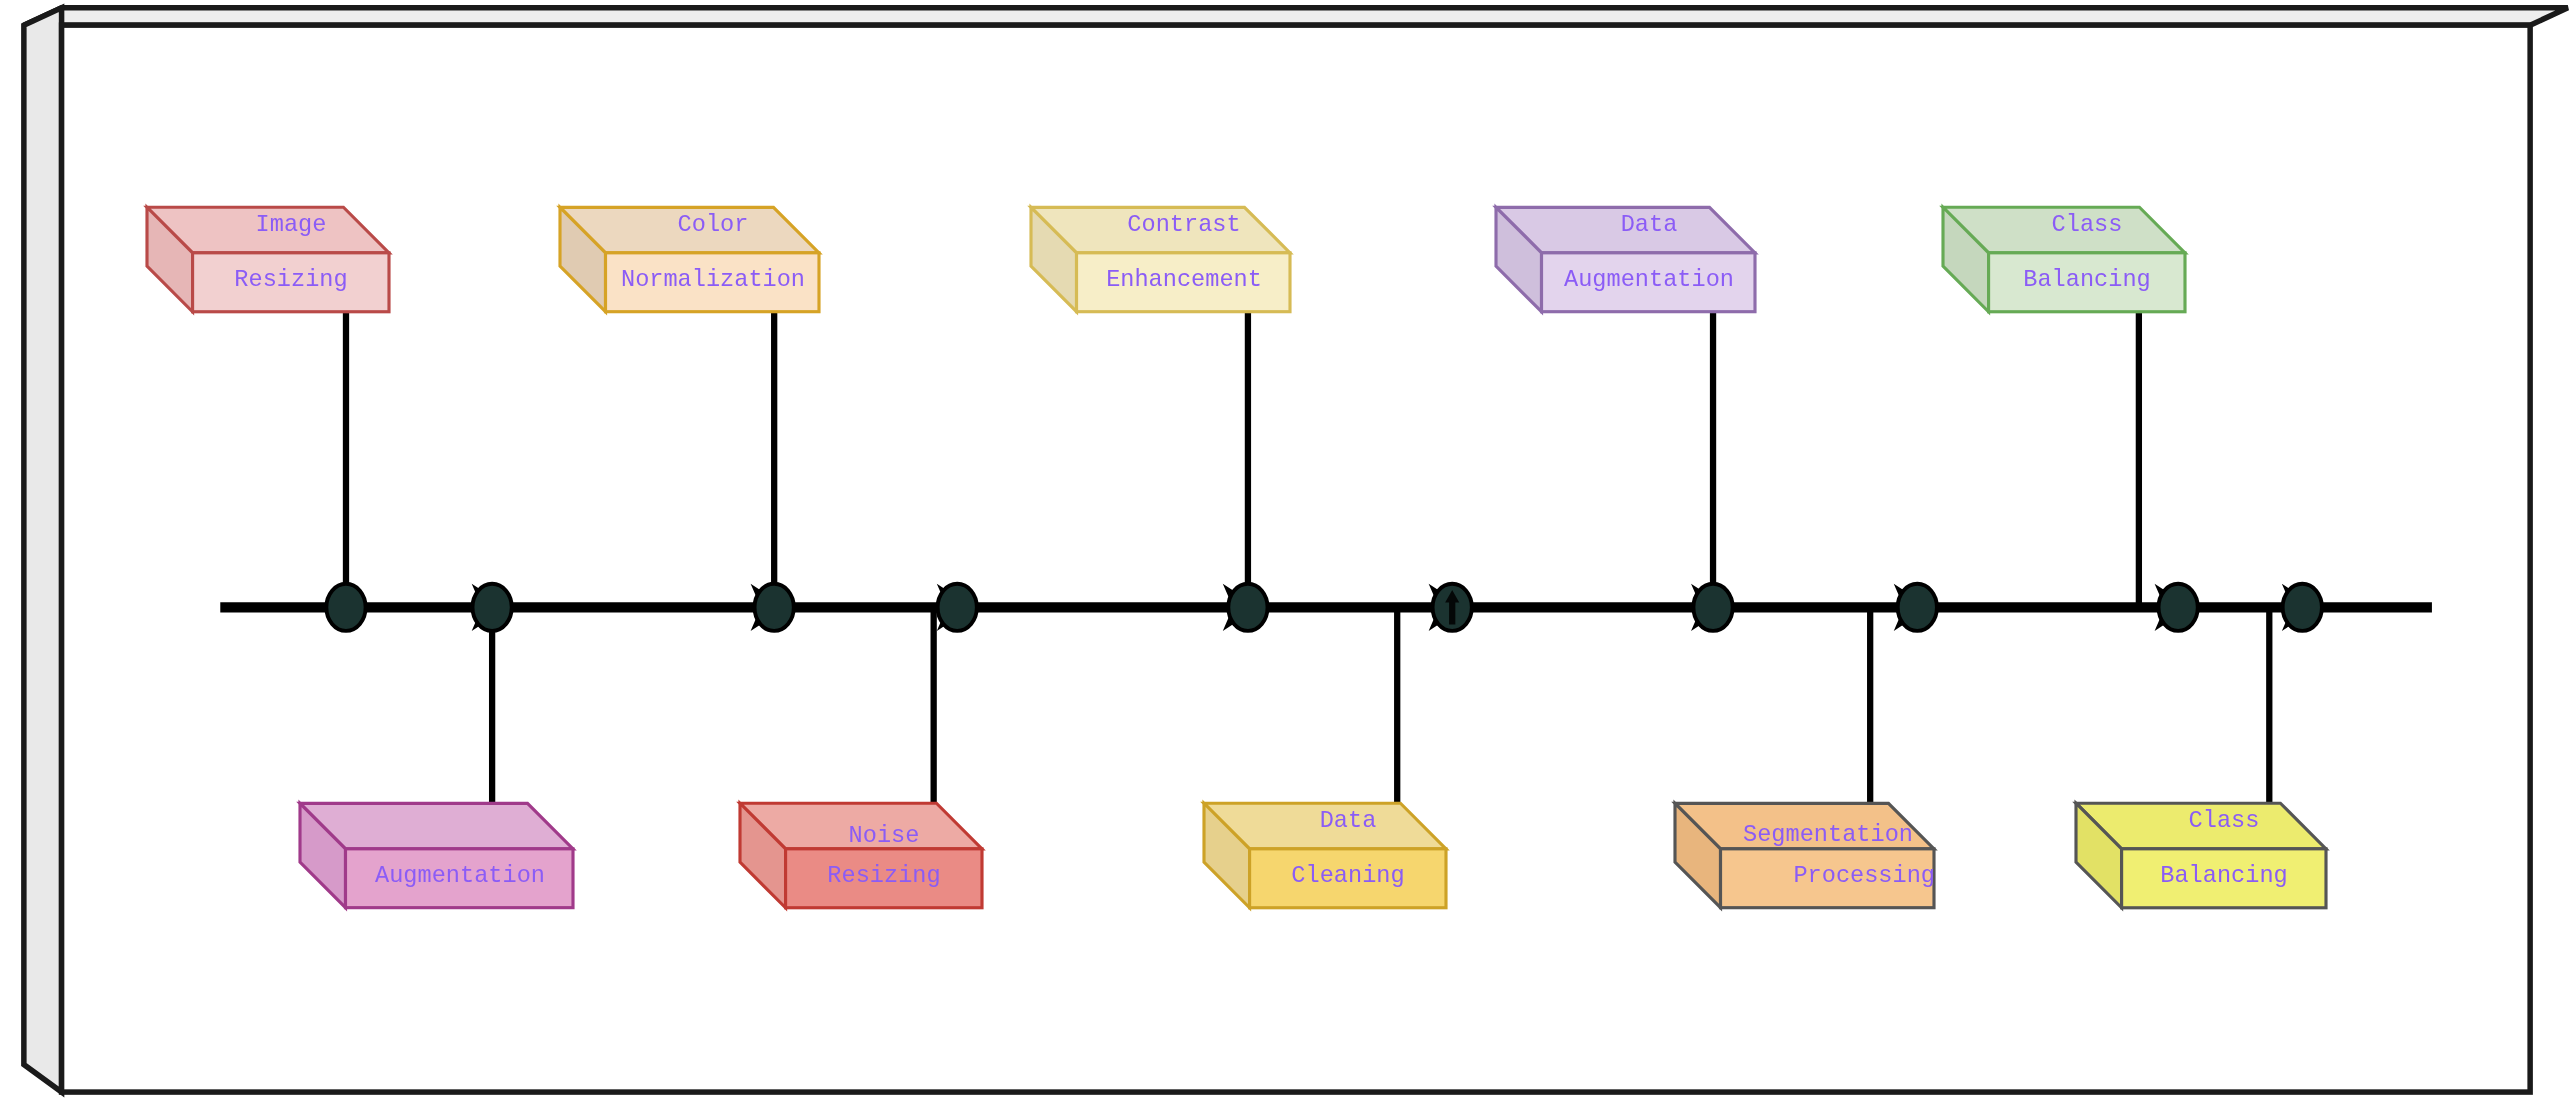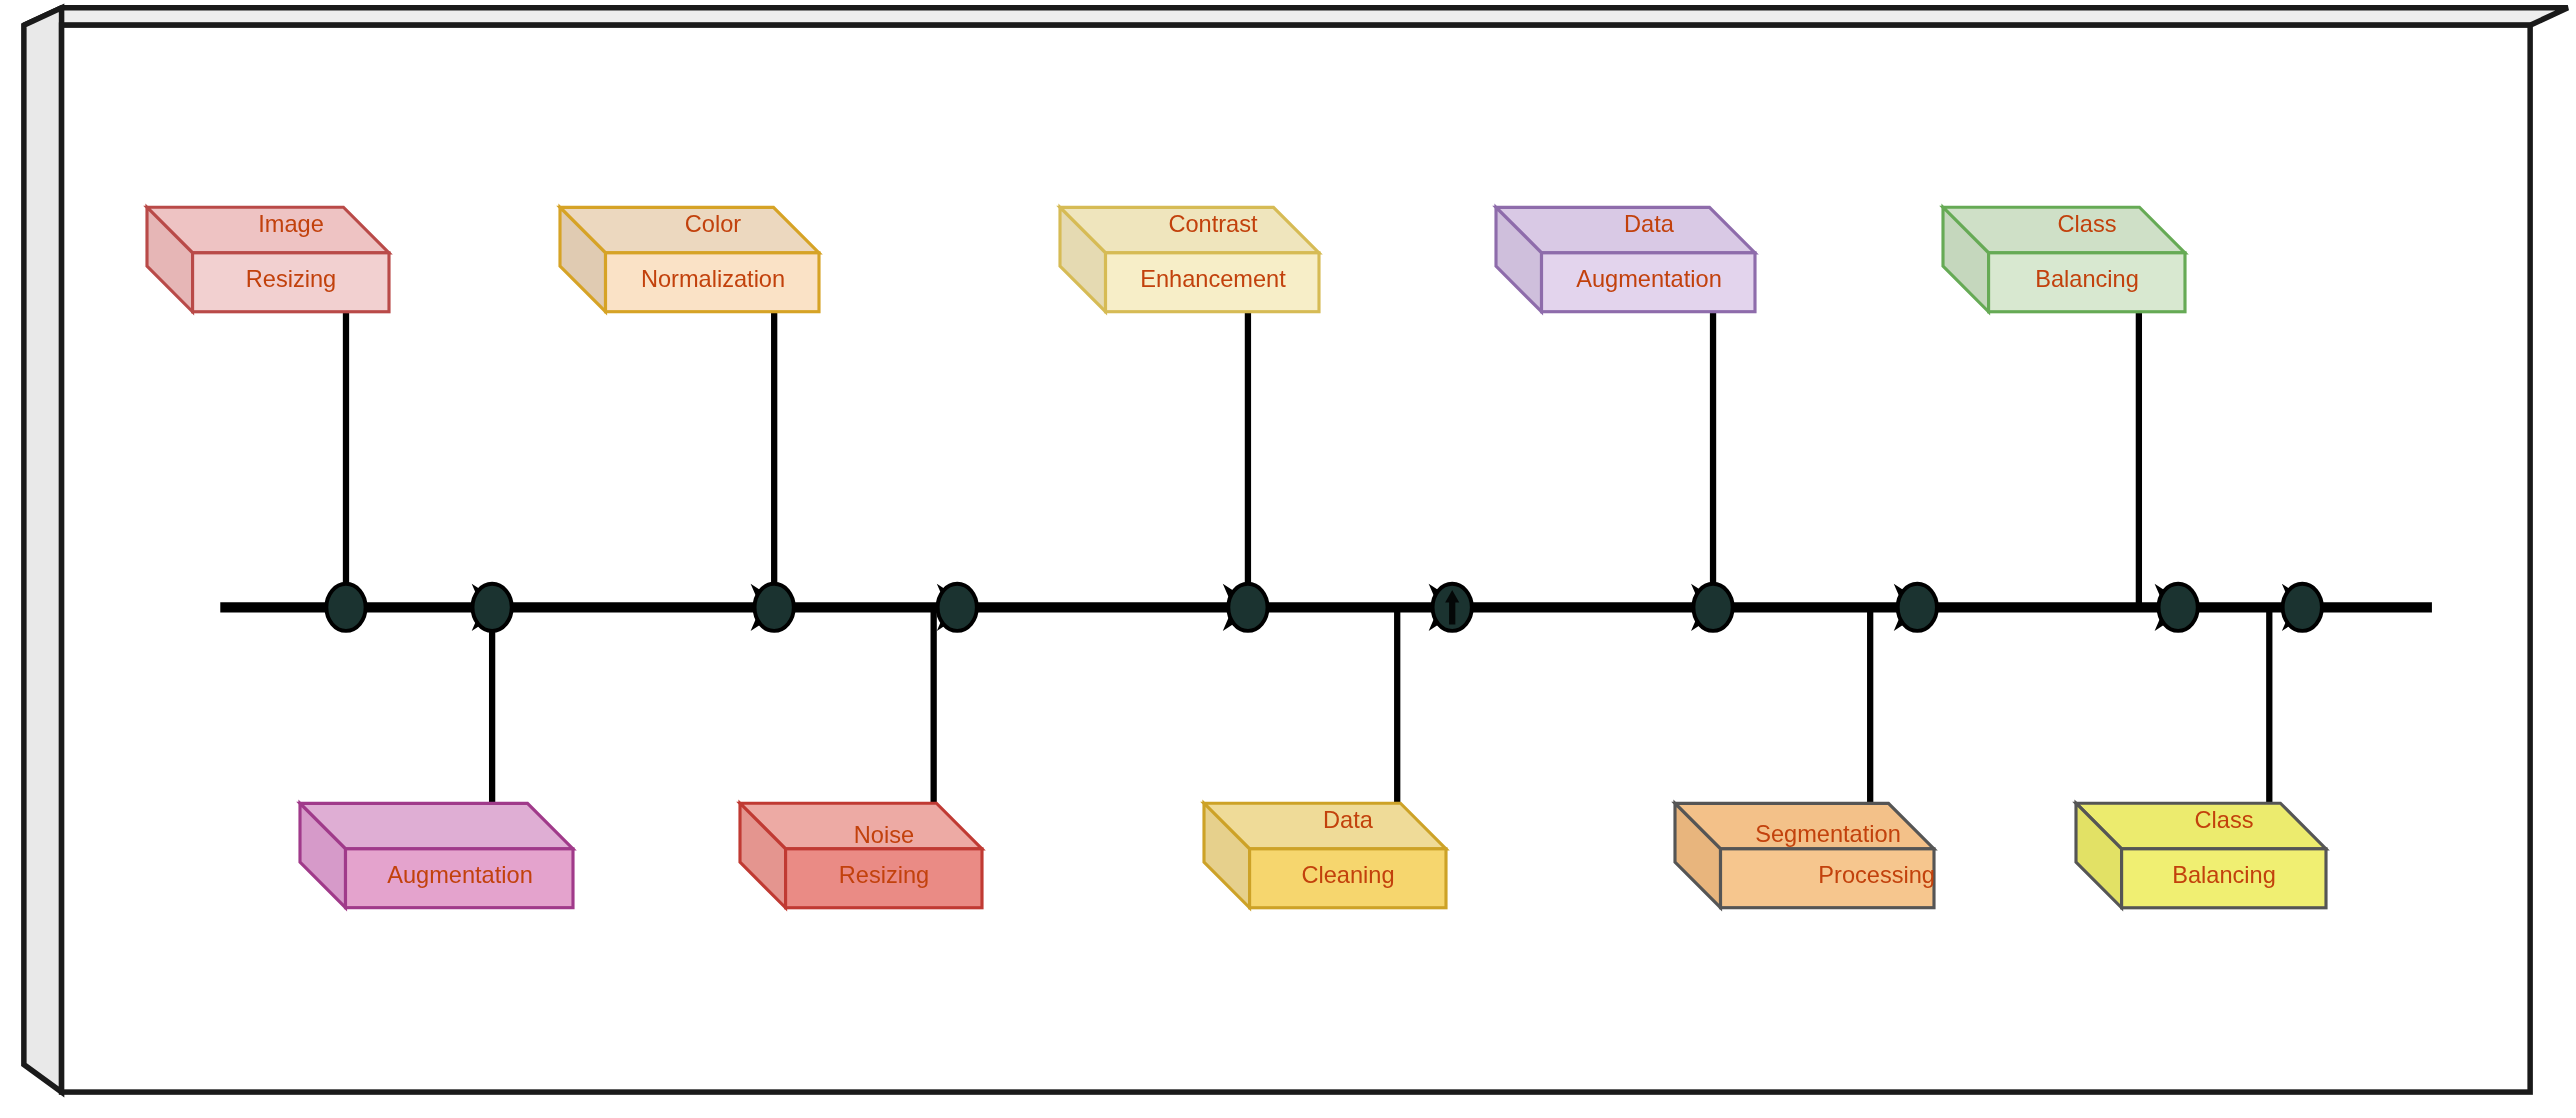--- a/index.html
+++ b/index.html
@@ -12,22 +12,22 @@
 
   
   #spine-layer{position:absolute;left:0;top:0;width:2576px;height:1118px;}
   #spine-layer svg{position:absolute;left:0;top:0;}
 
   
   .node{position:absolute;}
   .node svg{position:absolute;left:0;top:0;overflow:visible;}
   .node .lbl{
     position:absolute;left:0;top:0;width:100%;
-    text-align:center;color:#c2410c;
-    font-family:Liberation Sans, sans-serif;
+    text-align:center;color:#8b5cf6;
+    font-family:Liberation Mono, monospace;
     font-size:23.6px;line-height:1.0;white-space:nowrap;
     pointer-events:none;
   }
   .lbl-top{}
   .lbl-bot{}
 </style>
 </head>
 <body>
 
 <div id="stage">
@@ -93,21 +93,21 @@
       </div>
       <div class="node" style="left: 560px; top: 207px; width: 259px; height: 105px;">
         <svg width="259" height="105" viewBox="0 0 330 133">
           <polygon points="0,0 272,0 330,58 58,58" fill="#ecd8bf" stroke="#d6a326" stroke-width="4" stroke-linejoin="miter"></polygon>
           <polygon points="0,0 58,58 58,133 0,75" fill="#e0cbb2" stroke="#d6a326" stroke-width="4" stroke-linejoin="miter"></polygon>
           <rect x="58" y="58" width="272" height="75" fill="#fae2c6" stroke="#d6a326" stroke-width="4"></rect>
         </svg>
         <div class="lbl lbl-top" style="top: 5.5px; left: 46px; width: 214px;">Color</div>
         <div class="lbl lbl-bot" style="top: 61px; left: 46px; width: 214px;">Normalization</div>
       </div>
-      <div class="node" style="left: 1060px; top: 207px; width: 259px; height: 135px;">
+      <div class="node" style="left: 1031px; top: 207px; width: 259px; height: 135px;">
         <svg width="259" height="105" viewBox="0 0 330 133">
           <polygon points="0,0 272,0 330,58 58,58" fill="#efe5bd" stroke="#d6bb55" stroke-width="4" stroke-linejoin="miter"></polygon>
           <polygon points="0,0 58,58 58,133 0,75" fill="#e5dab2" stroke="#d6bb55" stroke-width="4" stroke-linejoin="miter"></polygon>
           <rect x="58" y="58" width="272" height="75" fill="#f7eec8" stroke="#d6bb55" stroke-width="4"></rect>
         </svg>
         <div class="lbl lbl-top" style="top: 5.5px; left: 46px; width: 214px;">Contrast</div>
         <div class="lbl lbl-bot" style="top: 61px; left: 46px; width: 214px;">Enhancement</div>
       </div>
       <div class="node" style="left: 1496px; top: 207px; width: 259px; height: 105px;">
         <svg width="259" height="105" viewBox="0 0 330 133">

